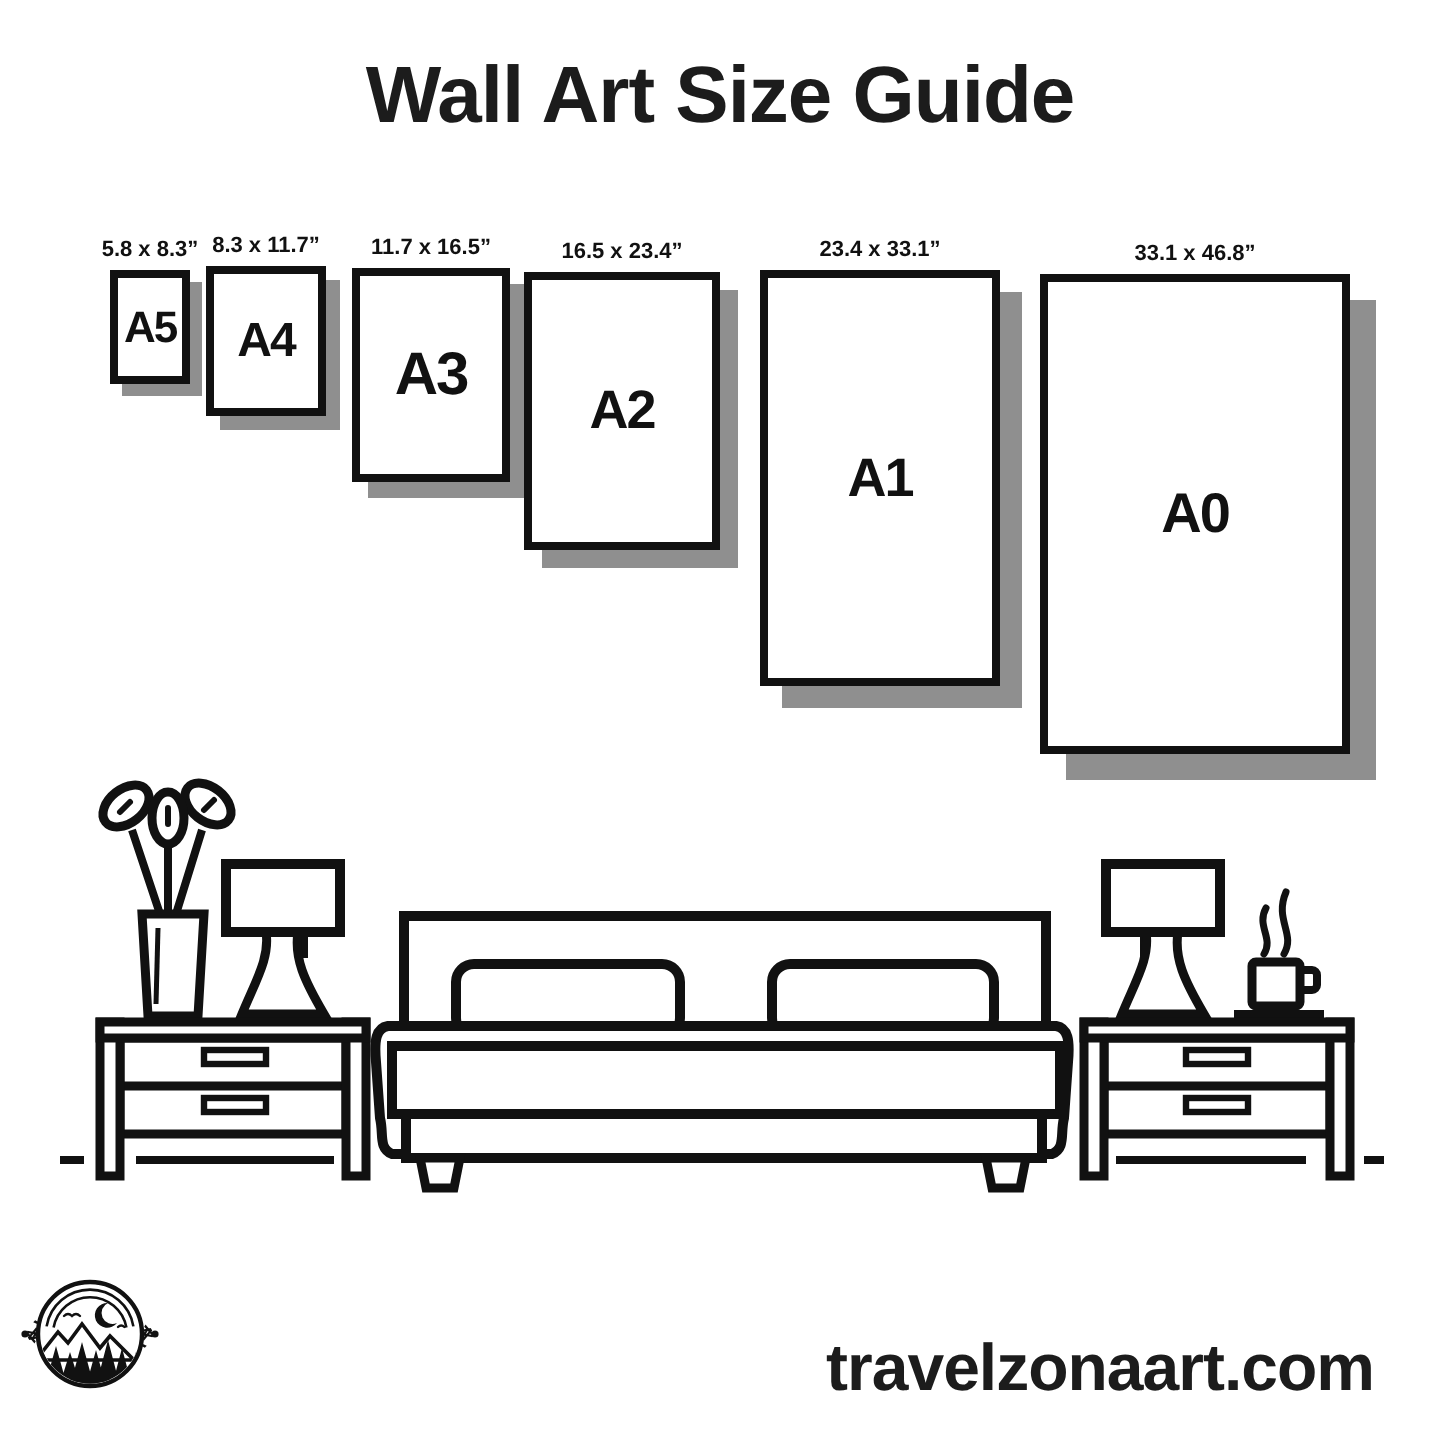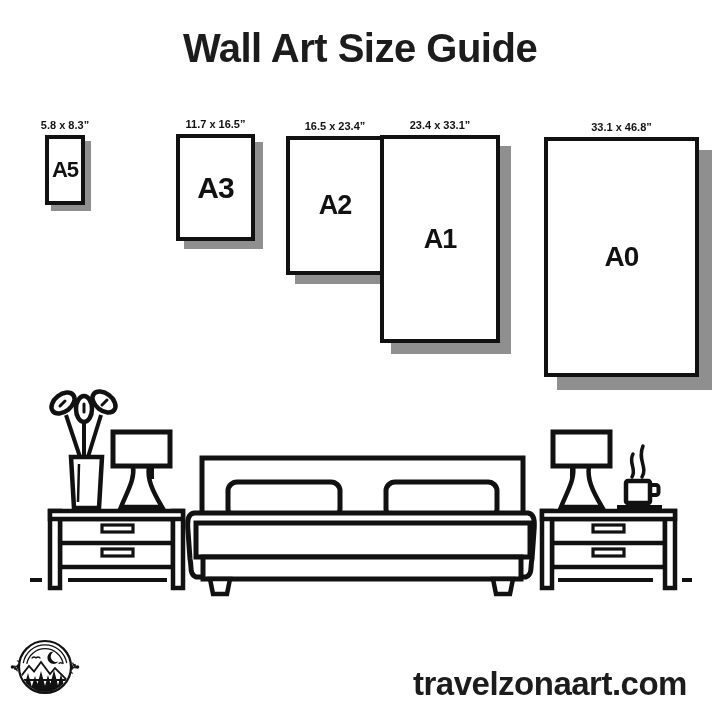--- a/index.html
+++ b/index.html
@@ -17,46 +17,52 @@
     position:absolute;inset:0;background:var(--background,#fff);
     border:4px solid var(--ink,#111);
     box-shadow:var(--sh,7px) var(--sh,7px) 0 0 var(--frame_shadow,#8f8f8f);
     display:flex;align-items:center;justify-content:center;
   }
   .frame-letter{font-weight:bold;color:var(--ink,#111);letter-spacing:-1px;}
   .frame-size{
     position:absolute;bottom:calc(100% + 4px);left:50%;transform:translateX(-50%);
     white-space:nowrap;font-size:11px;font-weight:bold;color:var(--ink,#111);
   }
-  .f-a5{left:45px;top:135px;width:40px;height:70px;--sh:6px;}  .f-a5 .frame-letter{font-size:22px;}
+  .f-a5{left:55px;top:135px;width:40px;height:57px;--sh:6px;}  .f-a5 .frame-letter{font-size:22px;}
   .f-a4{left:103px;top:133px;width:60px;height:75px;--sh:7px;} .f-a4 .frame-letter{font-size:24px;}
   .f-a3{left:176px;top:134px;width:79px;height:107px;--sh:8px;} .f-a3 .frame-letter{font-size:30px;}
-  .f-a2{left:262px;top:136px;width:98px;height:139px;margin-left:24px;--sh:9px;} .f-a2 .frame-letter{font-size:27px;}
+  .f-a2{left:262px;top:136px;width:98px;height:139px;--sh:9px;} .f-a2 .frame-letter{font-size:27px;}
   .f-a1{left:380px;top:135px;width:120px;height:208px;--sh:11px;} .f-a1 .frame-letter{font-size:27px;}
-  .f-a0{left:544px;top:137px;width:155px;height:240px;--sh:13px;} .f-a0 .frame-letter{font-size:28px;}
+  .f-a0{left:520px;top:137px;width:155px;height:240px;--sh:13px;} .f-a0 .frame-letter{font-size:28px;}
   
   .scene{position:absolute;left:0;top:380px;width:720px;height:225px;color:var(--ink,#111);}
   .logo{position:absolute;left:5px;top:627px;width:80px;height:80px;color:var(--ink,#111);}
   .logo text{font-family:"Liberation Sans",sans-serif;font-weight:bold;}
   .footer{
     position:absolute;left:390px;top:665px;width:320px;text-align:center;
     font-size:33px;font-weight:bold;letter-spacing:-0.5px;color:var(--title,#151515);
   }
 </style>
 </head>
 <body>
 
 <div class="page">
 
   <div class="title">Wall Art Size Guide</div>
 
   <div class="frame f-a5">
     <div class="frame-size">5.8 x 8.3”</div>
     <div class="frame-box">
       <span class="frame-letter">A5</span>
+    </div>
+  </div>
+  <div class="frame f-a4">
+    <div class="frame-size">8.3 x 11.7”</div>
+    <div class="frame-box">
+      <span class="frame-letter">A4</span>
     </div>
   </div>
   <div class="frame f-a3">
     <div class="frame-size">11.7 x 16.5”</div>
     <div class="frame-box">
       <span class="frame-letter">A3</span>
     </div>
   </div>
   <div class="frame f-a2">
     <div class="frame-size">16.5 x 23.4”</div>

